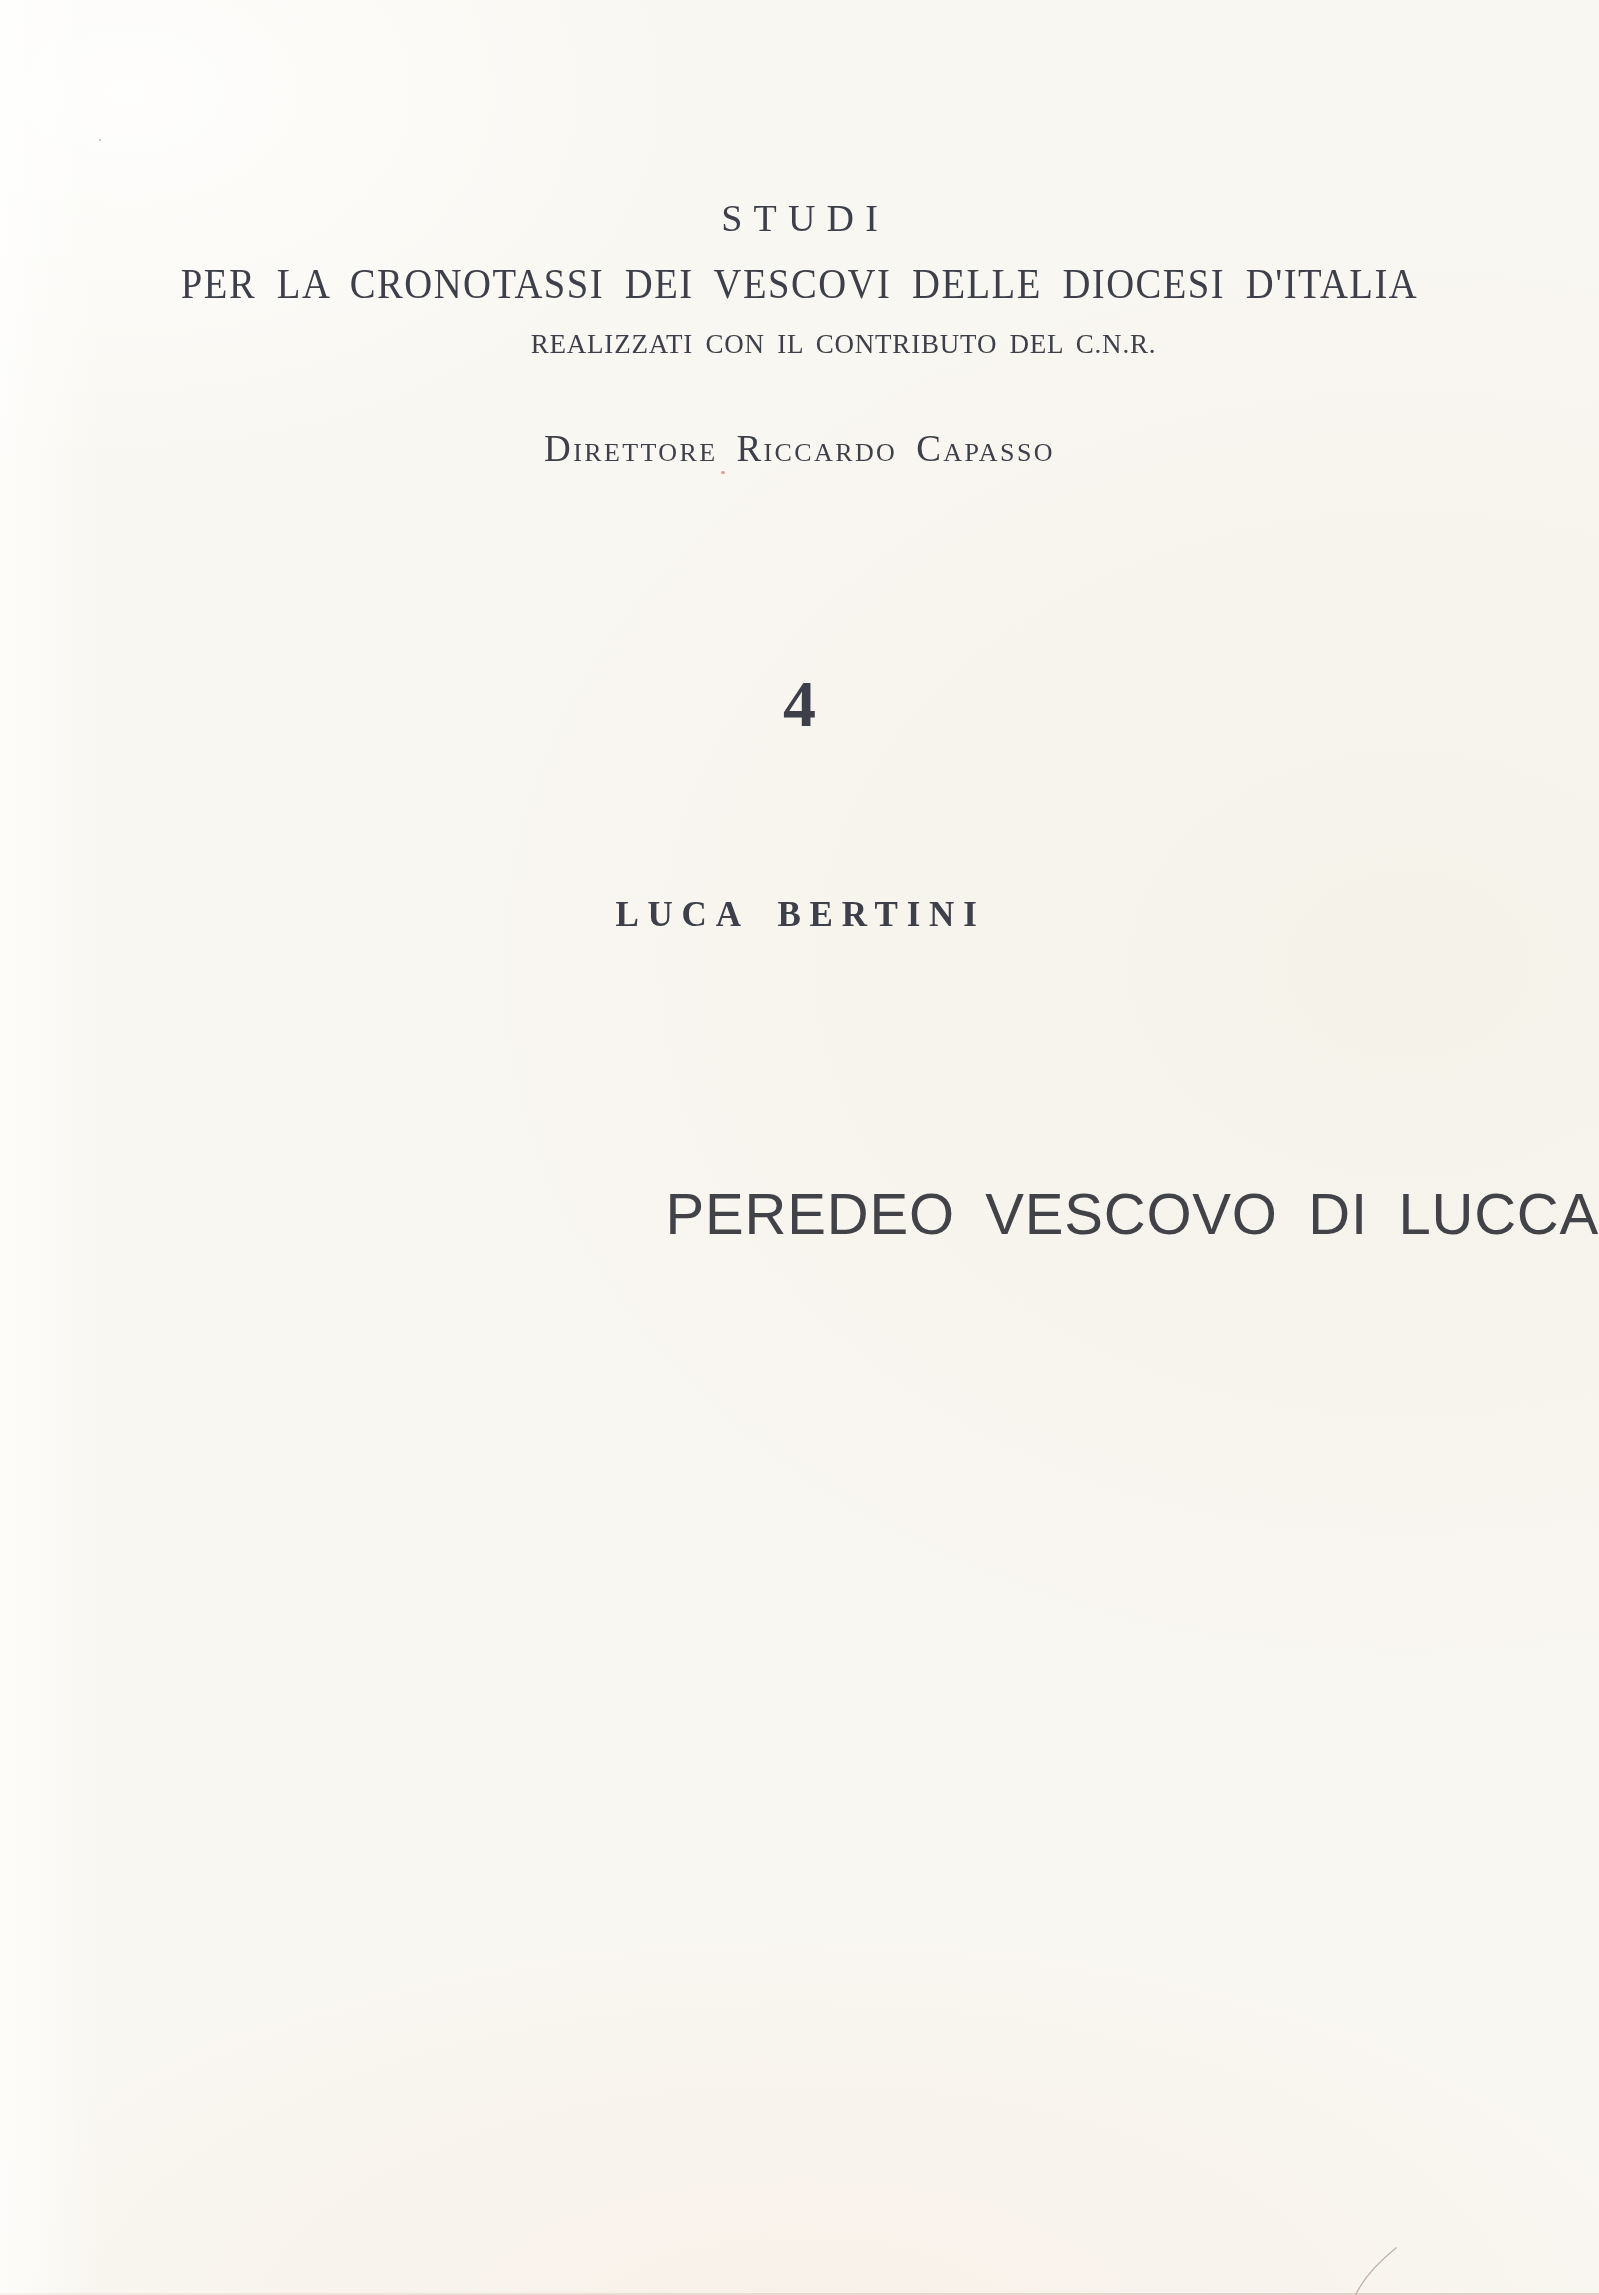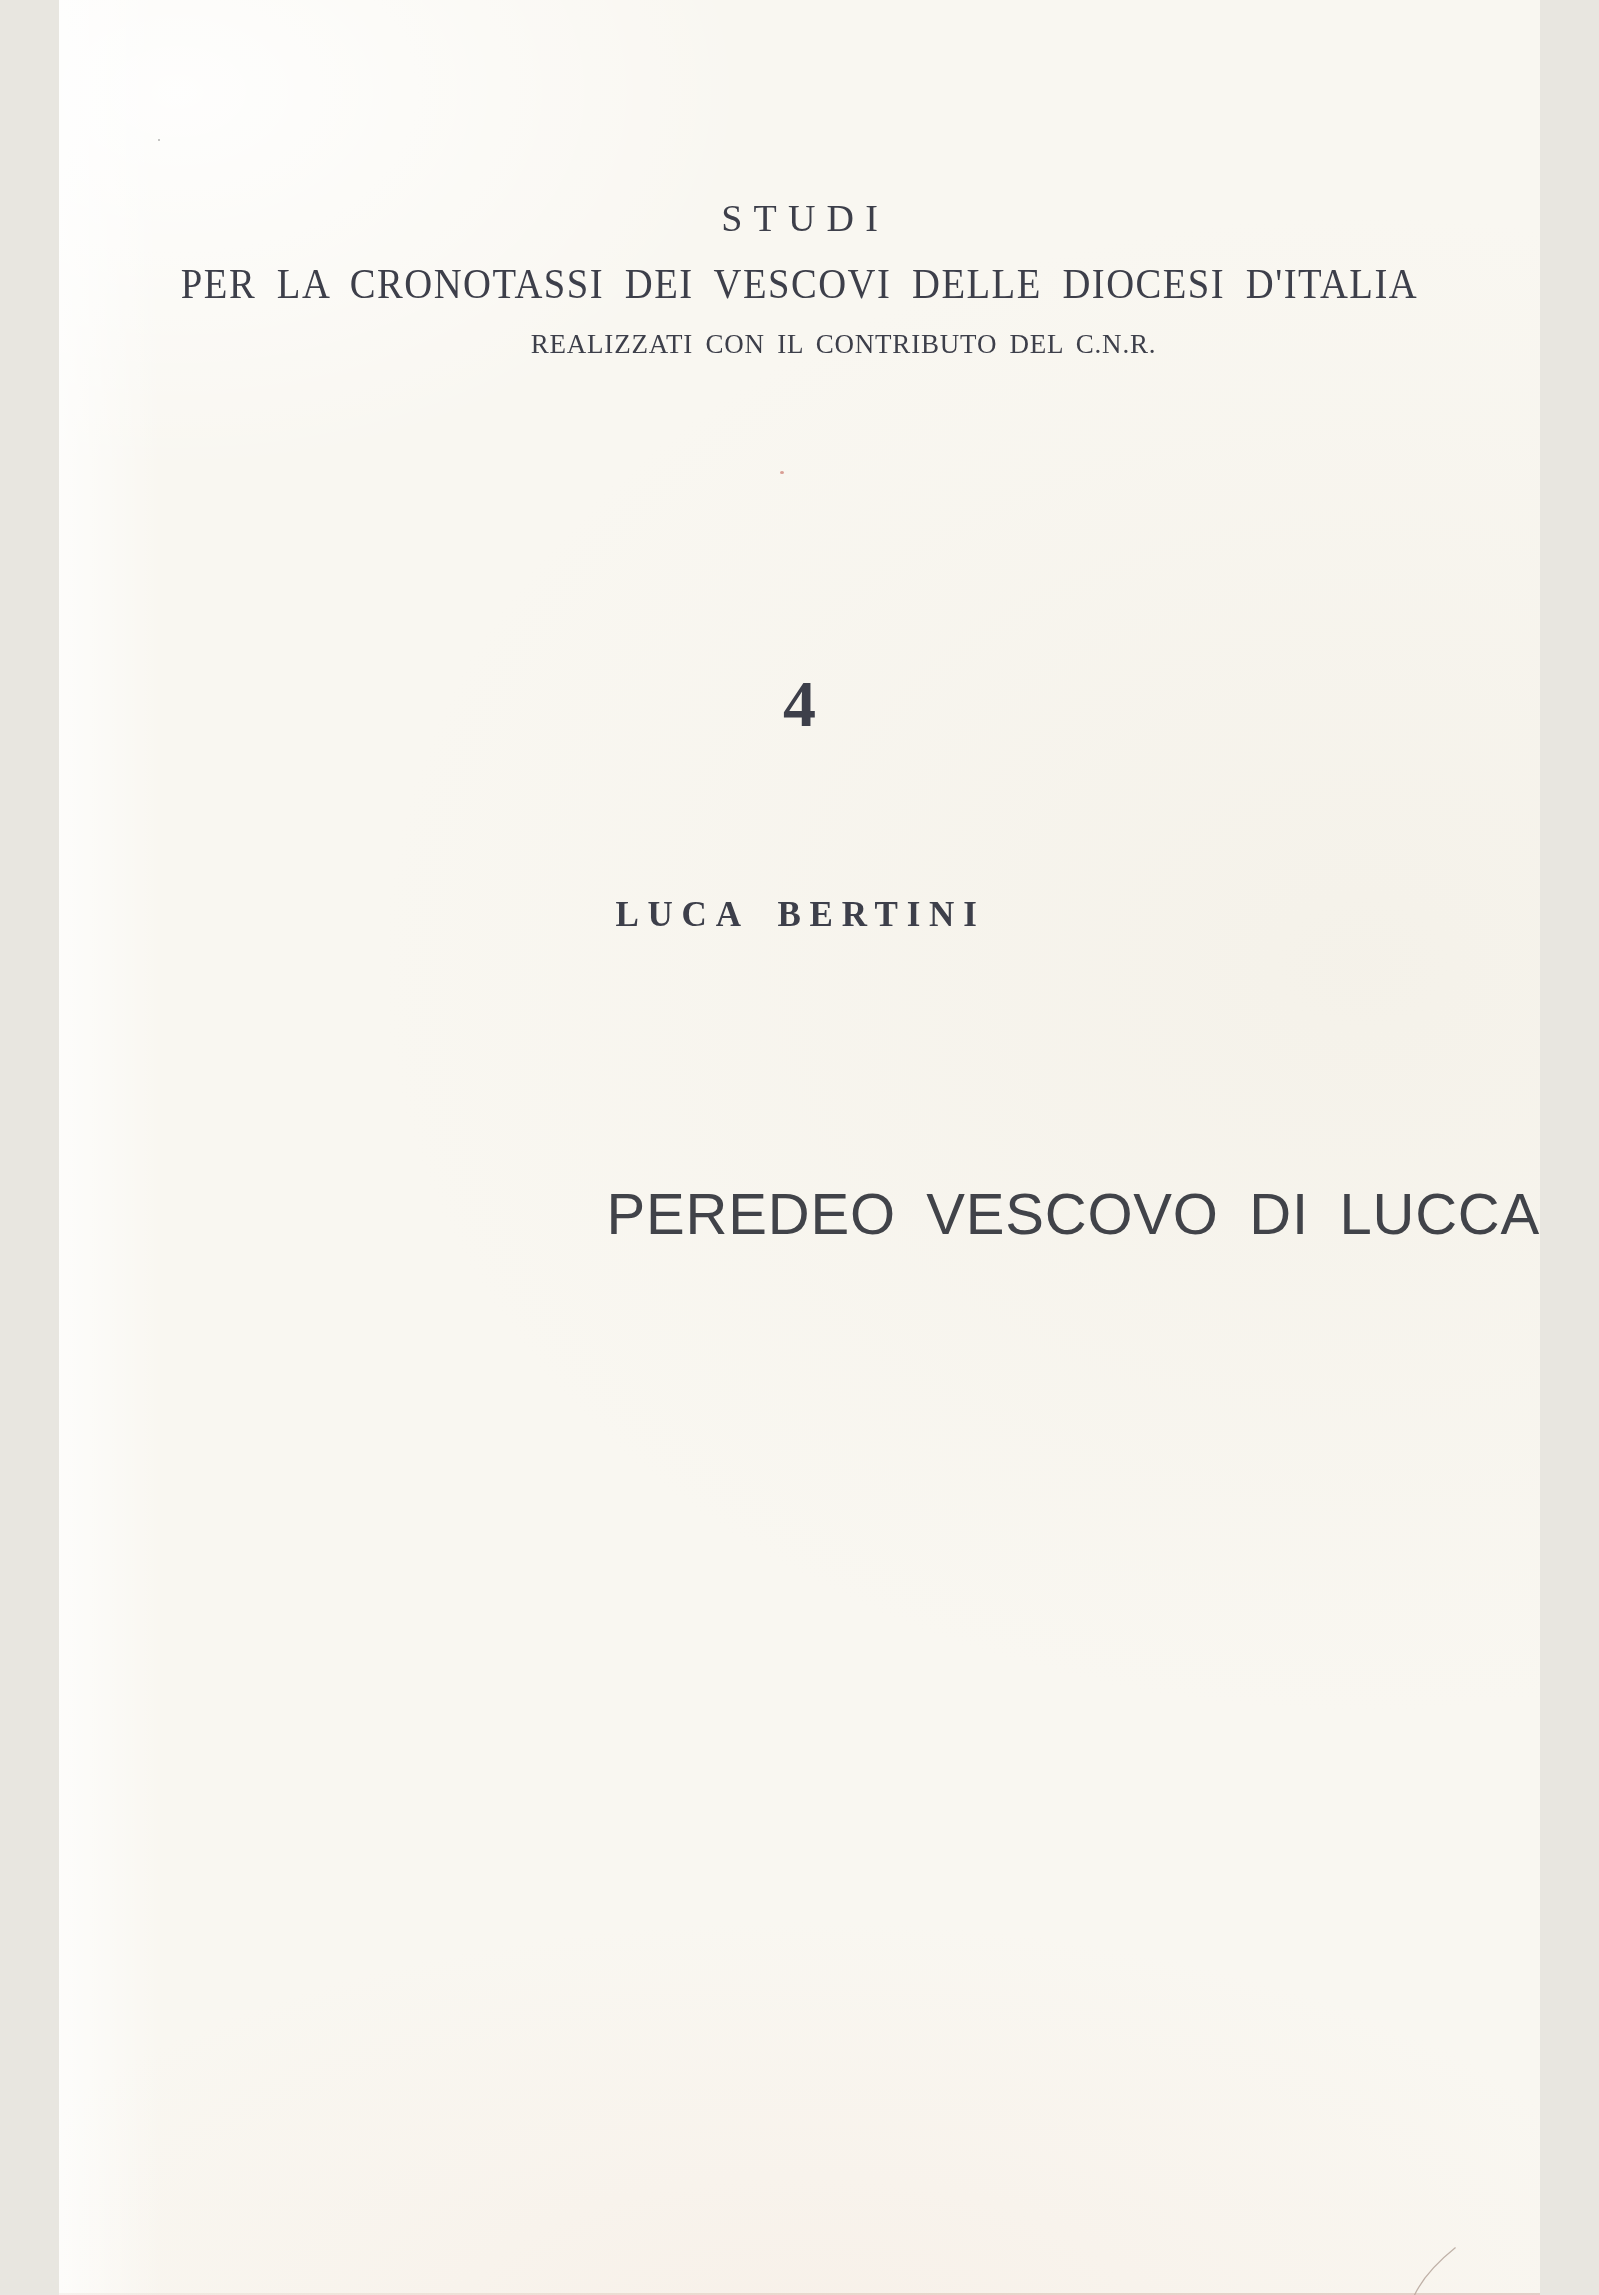--- a/index.html
+++ b/index.html
@@ -5,21 +5,21 @@
   :root {
     --paper: #f9f7f1;
     --ink: #3d3f4a;
     --title-ink: #414349;
     --accent-speck: #c05548;
   }
   * { margin: 0; padding: 0; box-sizing: border-box; }
   html, body { background: #e8e6e0; }
   .page {
     position: relative;
-    width: 1481px;
+    width: 1599px;
     height: 2295px;
     margin: 0 auto;
     overflow: hidden;
     background:
       linear-gradient(90deg, rgba(255,255,255,0.7), rgba(255,255,255,0) 104px),
       radial-gradient(960px 640px at 8% 4%, rgba(255,255,255,0.85), rgba(255,255,255,0) 60%),
       radial-gradient(1361px 1040px at 88% 42%, rgba(241,237,227,0.55), rgba(241,237,227,0) 72%),
       radial-gradient(1201px 560px at 50% 102%, rgba(246,235,226,0.55), rgba(246,235,226,0) 75%),
       var(--paper);
   }
@@ -132,20 +132,21 @@
 
 <div class="page">
   <div class="content">
 
     <div class="line serif series-title">STUDI</div>
 
     <div class="line serif series-subtitle">PER LA CRONOTASSI DEI VESCOVI DELLE DIOCESI D'ITALIA</div>
 
     <div class="line serif funding-note">REALIZZATI CON IL CONTRIBUTO DEL C.N.R.</div>
 
+    <div class="line serif director-line">Direttore Riccardo Capasso</div>
 
     <div class="line serif volume-number">4</div>
 
     <div class="line serif author-name">LUCA BERTINI</div>
 
     <div class="line sans book-title">PEREDEO VESCOVO DI LUCCA</div>
 
   </div>
 
   <div class="speck-red"></div>

